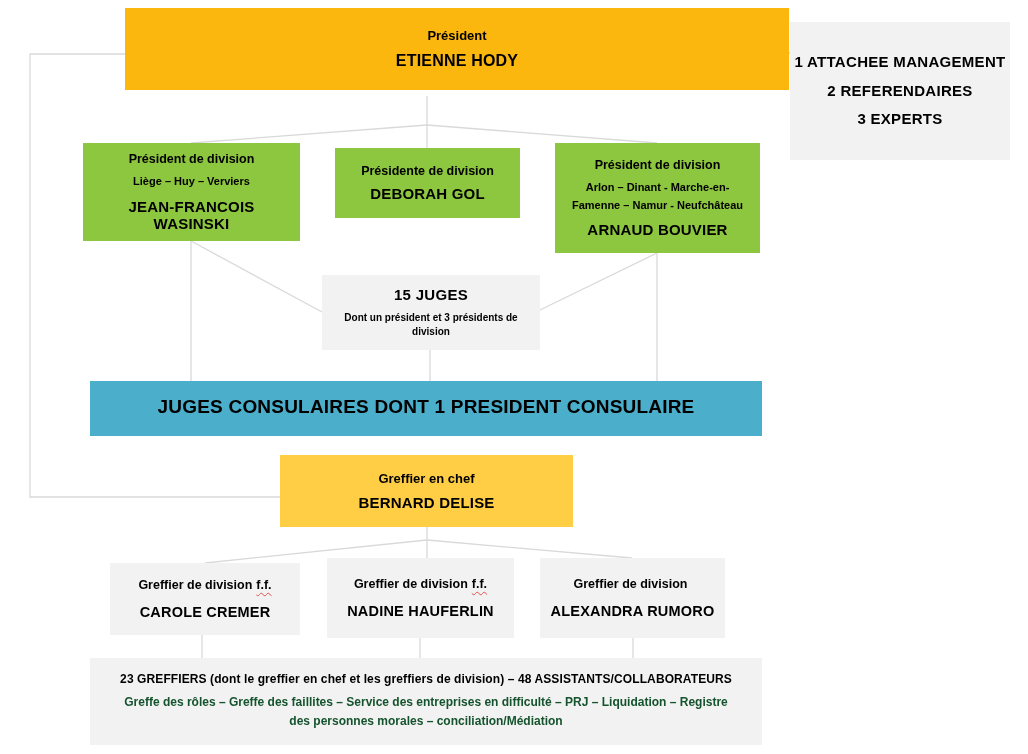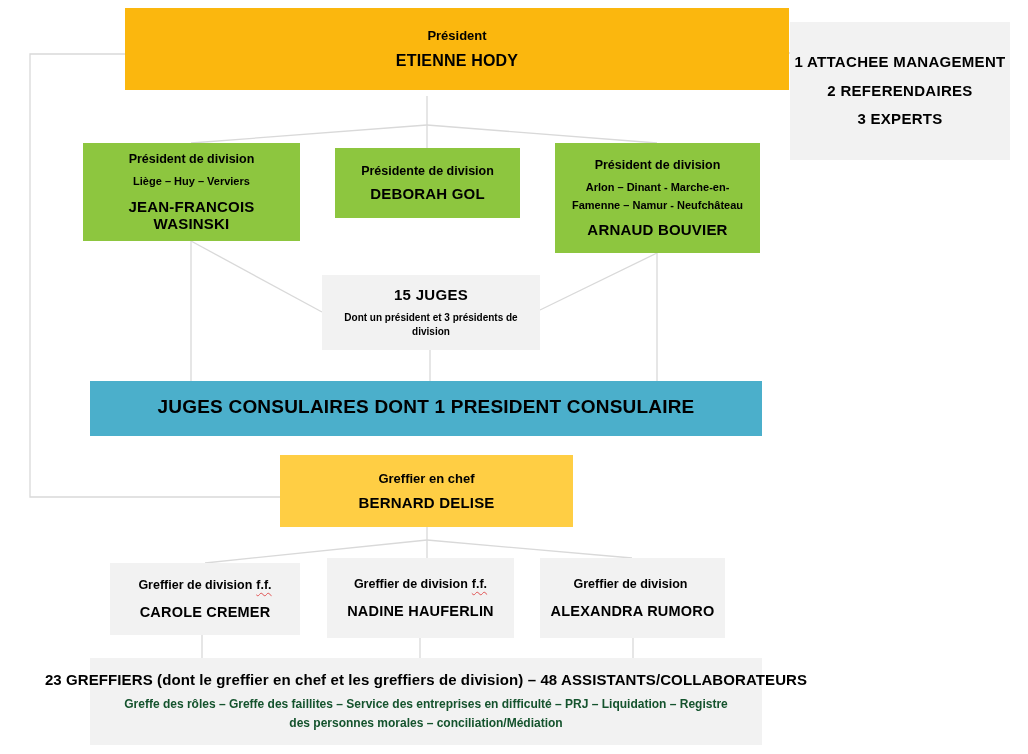--- a/index.html
+++ b/index.html
@@ -49,21 +49,21 @@
   .ff{
     margin-left:4px;
     text-decoration-line:underline;
     text-decoration-style:wavy;
     text-decoration-color:#E05252;
     text-decoration-thickness:1px;
     text-underline-offset:3px;
   }
 
   .greffe{left:90px;top:658px;width:672px;height:87px;background:#F2F2F2;gap:7px;padding:0 14px;}
-  .greffe .l1{font-size:15px;white-space:nowrap;letter-spacing:.1px;}
+  .greffe .l1{font-size:12px;white-space:nowrap;letter-spacing:.1px;}
   .greffe .l2{font-size:12px;color:#14532d;line-height:1.55;max-width:620px;}
 </style>
 </head>
 <body>
 
 <div id="stage">
 
   <svg id="wires" width="1028" height="754" viewBox="0 0 1028 754" fill="none" stroke="#D9D9D9" stroke-width="1.3">
     <polyline points="125,54 30,54 30,497 280,497"></polyline>
     <line x1="725" y1="53" x2="790" y2="53"></line>

